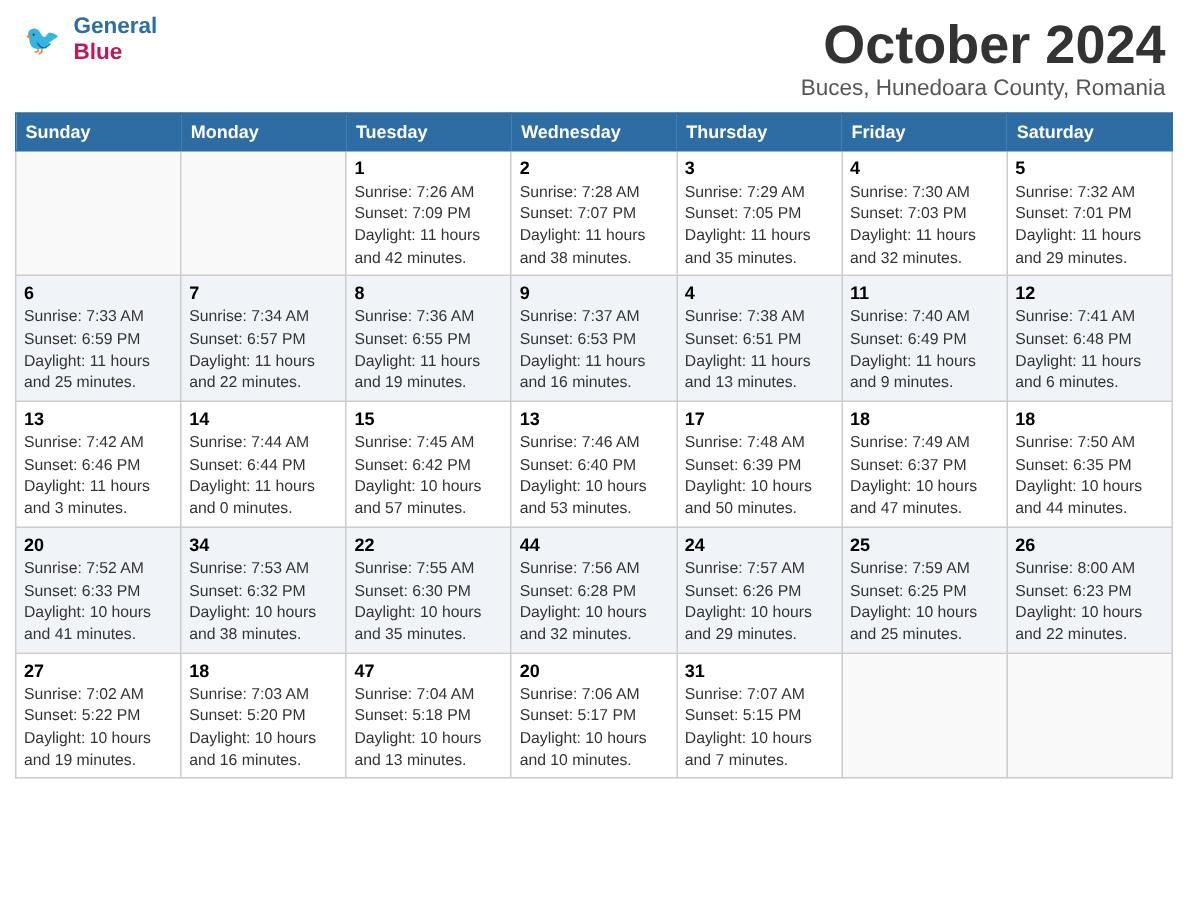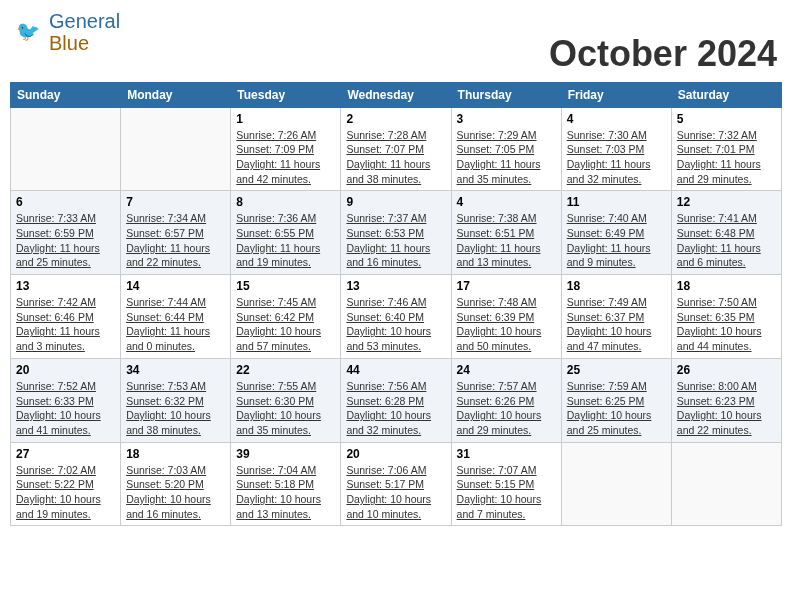--- a/index.html
+++ b/index.html
@@ -16,35 +16,34 @@
       justify-content: space-between;
       margin-bottom: 8px;
       padding: 0 5px;
     }
     .logo {
       display: flex;
       align-items: center;
       gap: 4px;
     }
     .logo-text {
-      font-size: 20px;
-      font-weight: normal;
+      font-size: 15px;
+      font-weight: bold;
       color: #333;
       line-height: 1.1;
     }
     .logo-text span {
       color: #2e6da4;
     }
     .logo-bird {
       width: 30px;
       height: 30px;
     }
     .title-block {
       text-align: right;
-      margin-top: 24px;
     }
     .month-title {
       font-size: 36px;
       font-weight: bold;
       color: #333;
       line-height: 1.1;
     }
     .location-title {
       font-size: 15px;
       color: #555;
@@ -85,43 +84,43 @@
     .day-number {
       font-weight: bold;
       font-size: 12px;
       display: block;
       margin-bottom: 2px;
     }
     .day-info {
       font-size: 10.5px;
       color: #333;
       line-height: 1.4;
-      text-decoration: underline;
     }
     .empty-cell {
       background: #f9f9f9;
     }
   </style>
 </head>
 <body>
 
 <div class="header">
   <div class="logo">
     <svg class="logo-bird" viewBox="0 0 40 40" xmlns="http://www.w3.org/2000/svg">
       <text x="2" y="28" font-size="26" fill="#2e6da4">🐦</text>
     </svg>
     <div>
       <div class="logo-text">
         <span>General</span><br>
-        <span style="color:#a16207;">Blue</span>
+        <span style="color:#be185d;">Blue</span>
       </div>
     </div>
   </div>
   <div class="title-block">
     <div class="month-title">October 2024</div>
+    <div class="location-title">Buces, Hunedoara County, Romania</div>
   </div>
 </div>
 
 <table>
   <thead>
     <tr>
     <th>Sunday</th>
         <th>Monday</th>
         <th>Tuesday</th>
         <th>Wednesday</th>
@@ -248,21 +247,21 @@
       <tr>
         <td>
           <span class="day-number">27</span>
           <div class="day-info">Sunrise: 7:02 AM<br>Sunset: 5:22 PM<br>Daylight: 10 hours and 19 minutes.</div>
         </td>
         <td>
           <span class="day-number">18</span>
           <div class="day-info">Sunrise: 7:03 AM<br>Sunset: 5:20 PM<br>Daylight: 10 hours and 16 minutes.</div>
         </td>
         <td>
-          <span class="day-number">39</span>
+          <span class="day-number">47</span>
           <div class="day-info">Sunrise: 7:04 AM<br>Sunset: 5:18 PM<br>Daylight: 10 hours and 13 minutes.</div>
         </td>
         <td>
           <span class="day-number">20</span>
           <div class="day-info">Sunrise: 7:06 AM<br>Sunset: 5:17 PM<br>Daylight: 10 hours and 10 minutes.</div>
         </td>
         <td>
           <span class="day-number">31</span>
           <div class="day-info">Sunrise: 7:07 AM<br>Sunset: 5:15 PM<br>Daylight: 10 hours and 7 minutes.</div>
         </td>

